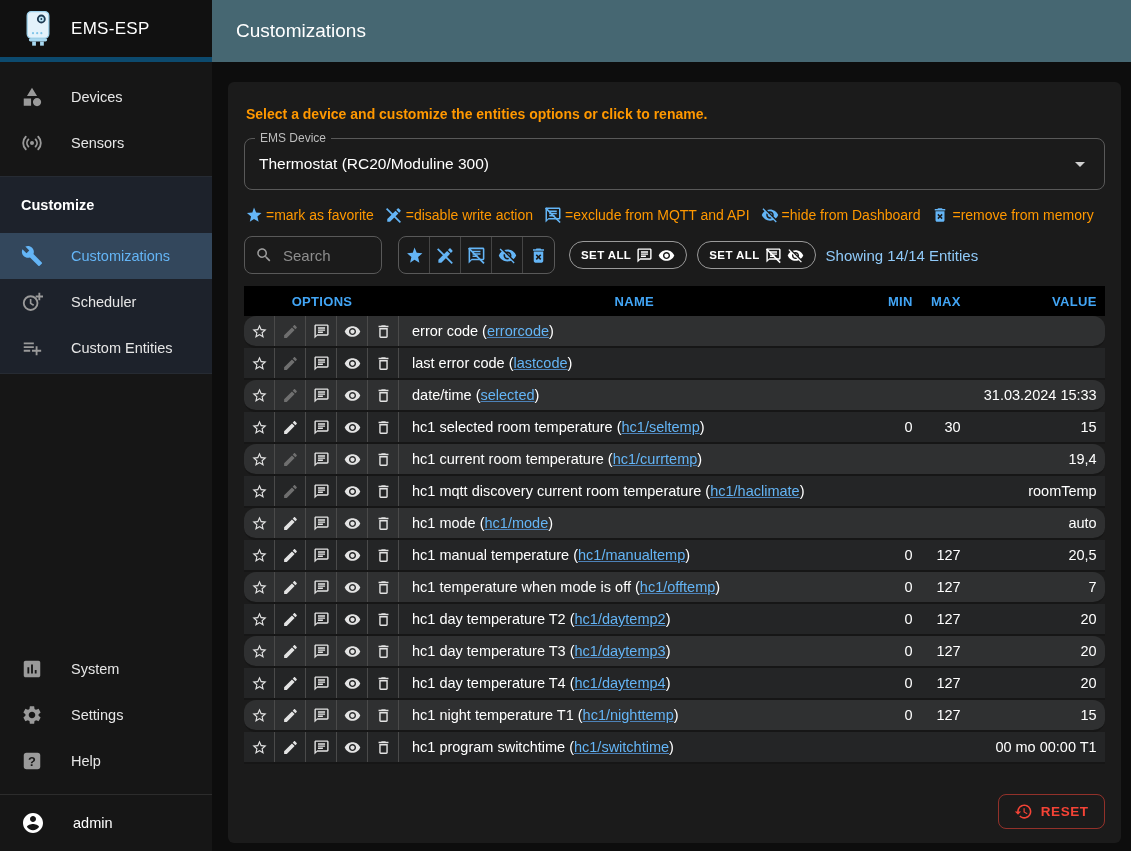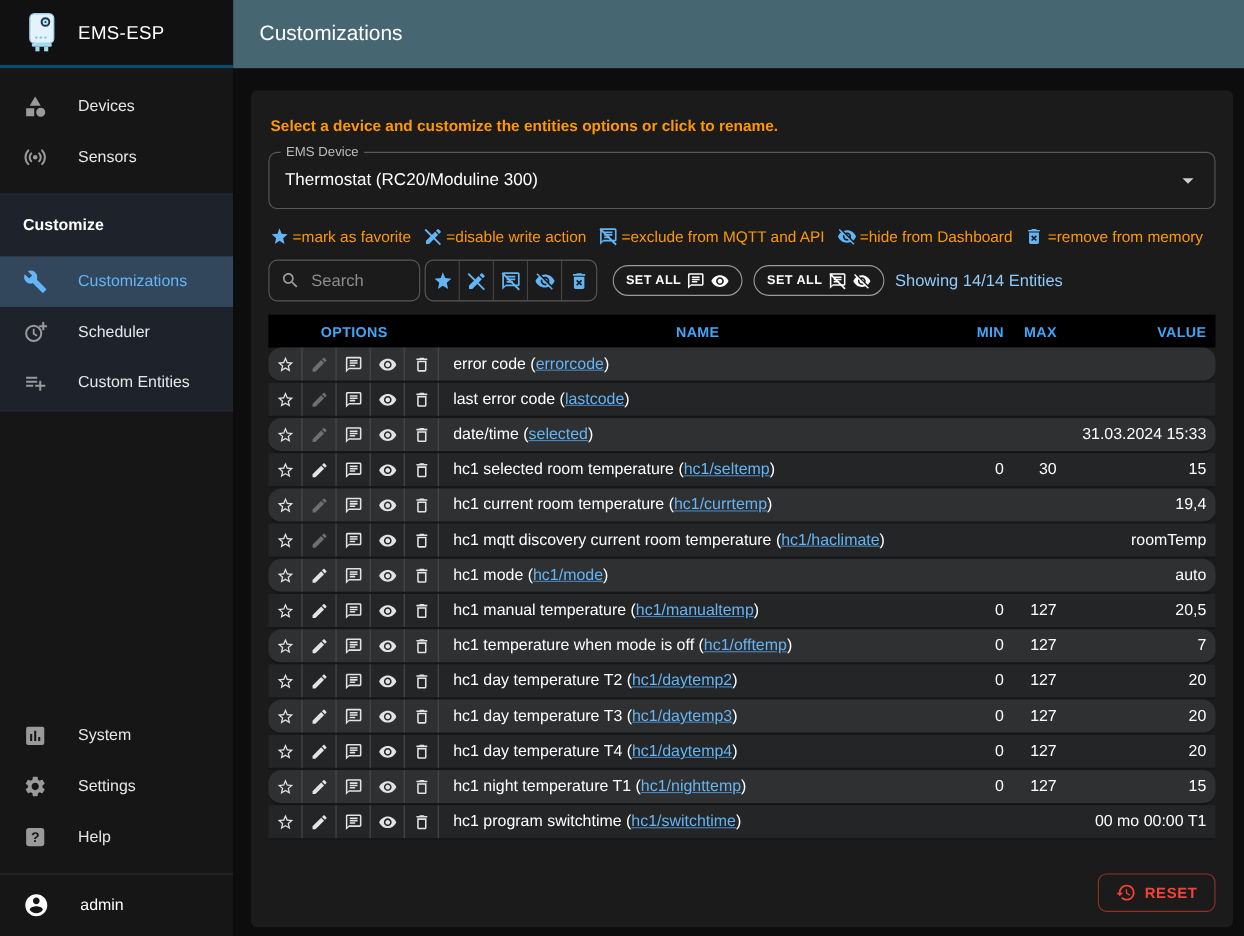--- a/index.html
+++ b/index.html
@@ -1,21 +1,21 @@
 <!DOCTYPE html>
 <html><head>
 <meta charset="utf-8">
 <style>
   * { box-sizing: border-box; }
   html,body { margin:0; padding:0; background:#0d0d0d; font-family:"Liberation Sans", sans-serif; }
   .app { width:1131px; height:851px; display:flex; overflow:hidden; }
 
   
   .sidebar { width:212px; flex-shrink:0; background:#161616; display:flex; flex-direction:column; }
-  .logo-row { height:62px; flex-shrink:0; display:flex; align-items:center; gap:13px; padding:0 14px 0 18px; background:#111; border-bottom:3px solid #0c4a6e; }
+  .logo-row { height:62px; flex-shrink:0; display:flex; align-items:center; gap:13px; padding:0 14px 0 18px; background:#111; border-bottom:5px solid #0c4a6e; }
   .app-name { color:#fff; font-size:17px; font-weight:500; letter-spacing:.3px; }
   .nav-item { height:46px; display:flex; align-items:center; gap:28px; padding:0 16px 0 21px; color:#e6e6e6; font-size:14.5px; font-weight:500; cursor:pointer; }
   .nav-item .ic { width:22px; height:22px; color:#9a9a9a; flex-shrink:0; }
   .nav-top { padding-top:12px; padding-bottom:10px; }
   .section { background:#1d222b; border-top:1px solid #262b33; border-bottom:1px solid #262b33; padding-bottom:2px; }
   .section-label { height:56px; display:flex; align-items:center; padding:0 8px 0 21px; color:#fff; font-weight:700; font-size:14.5px; }
   .nav-item.active { background:#33475c; color:#64b5f6; }
   .nav-item.active .ic { color:#64b5f6; }
   .spacer { flex:1; }
   .sb-divider { border-top:1px solid #2c2c2c; margin-top:10px; }
@@ -33,21 +33,21 @@
   .select-field { position:relative; border:1px solid #595959; border-radius:8px; height:52px; display:flex; align-items:center; padding:0 12px 0 14px; margin-bottom:16px; cursor:pointer; }
   .select-label { position:absolute; top:-8px; left:10px; background:#1b1b1b; padding:0 5px; font-size:12px; color:#bdbdbd; }
   .select-value { color:#fff; font-size:15.5px; }
   .select-caret { margin-left:auto; width:24px; height:24px; color:#cfcfcf; }
 
   .legend { display:flex; align-items:flex-start; margin:0 0 12px 1px; color:#ff9800; font-size:14px; font-weight:500; flex-wrap:nowrap; }
   .legend-item { display:flex; align-items:center; gap:2px; margin-right:11px; white-space:nowrap; }
   .legend-item .ic { width:18px; height:18px; color:#64b5f6; margin-right:1px; }
 
   .controls-row { display:flex; align-items:center; margin-bottom:12px; }
-  .search-box { width:138px; height:38px; border:1px solid #595959; border-radius:8px; display:flex; align-items:center; gap:8px; padding:0 10px; margin-right:4px; }
+  .search-box { width:138px; height:38px; border:1px solid #595959; border-radius:8px; display:flex; align-items:center; gap:8px; padding:0 10px; margin-right:16px; }
   .search-box .ic { width:18px; height:18px; color:#9e9e9e; flex-shrink:0; }
   .search-box input { background:transparent; border:none; outline:none; color:#fff; font-size:15px; width:100%; font-family:"Liberation Sans",sans-serif; }
   .search-box input::placeholder { color:#8d8d8d; }
   .toggle-group { display:flex; border:1px solid #595959; border-radius:8px; height:38px; overflow:hidden; margin-right:14px; }
   .toggle-btn { width:31px; display:flex; align-items:center; justify-content:center; border-right:1px solid #454545; color:#64b5f6; cursor:pointer; background:transparent; }
   .toggle-btn:last-child { border-right:none; }
   .toggle-btn .ic { width:19px; height:19px; }
   .set-all-btn { height:28px; border:1px solid #9a9a9a; border-radius:14px; background:transparent; color:#fff; display:flex; align-items:center; gap:5px; padding:0 11px; font-size:11.5px; font-weight:700; letter-spacing:.4px; cursor:pointer; margin-right:10px; font-family:"Liberation Sans",sans-serif; }
   .set-all-btn .ic { width:17px; height:17px; color:#fff; }
   .showing { color:#90caf9; font-size:15px; margin-left:0; white-space:nowrap; }

